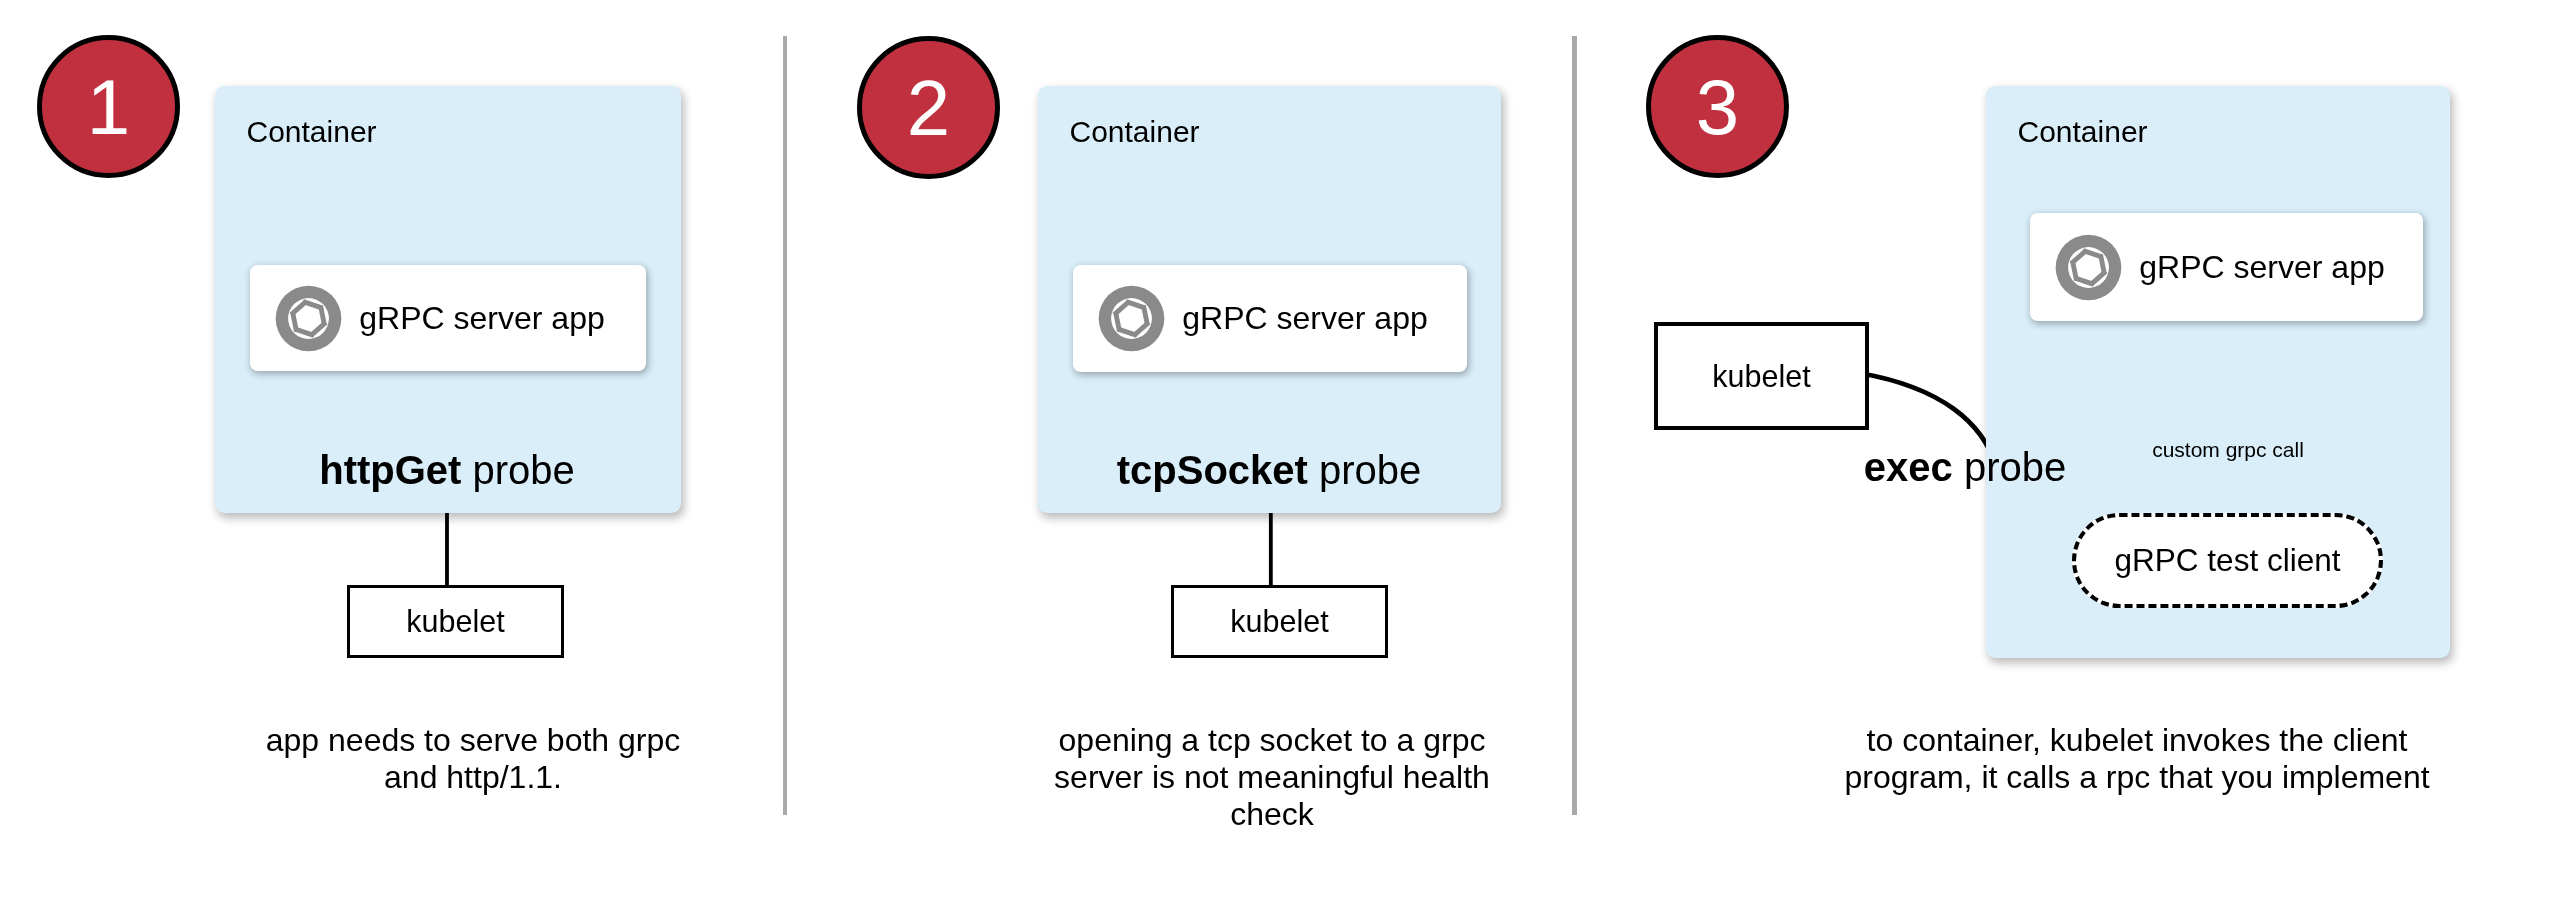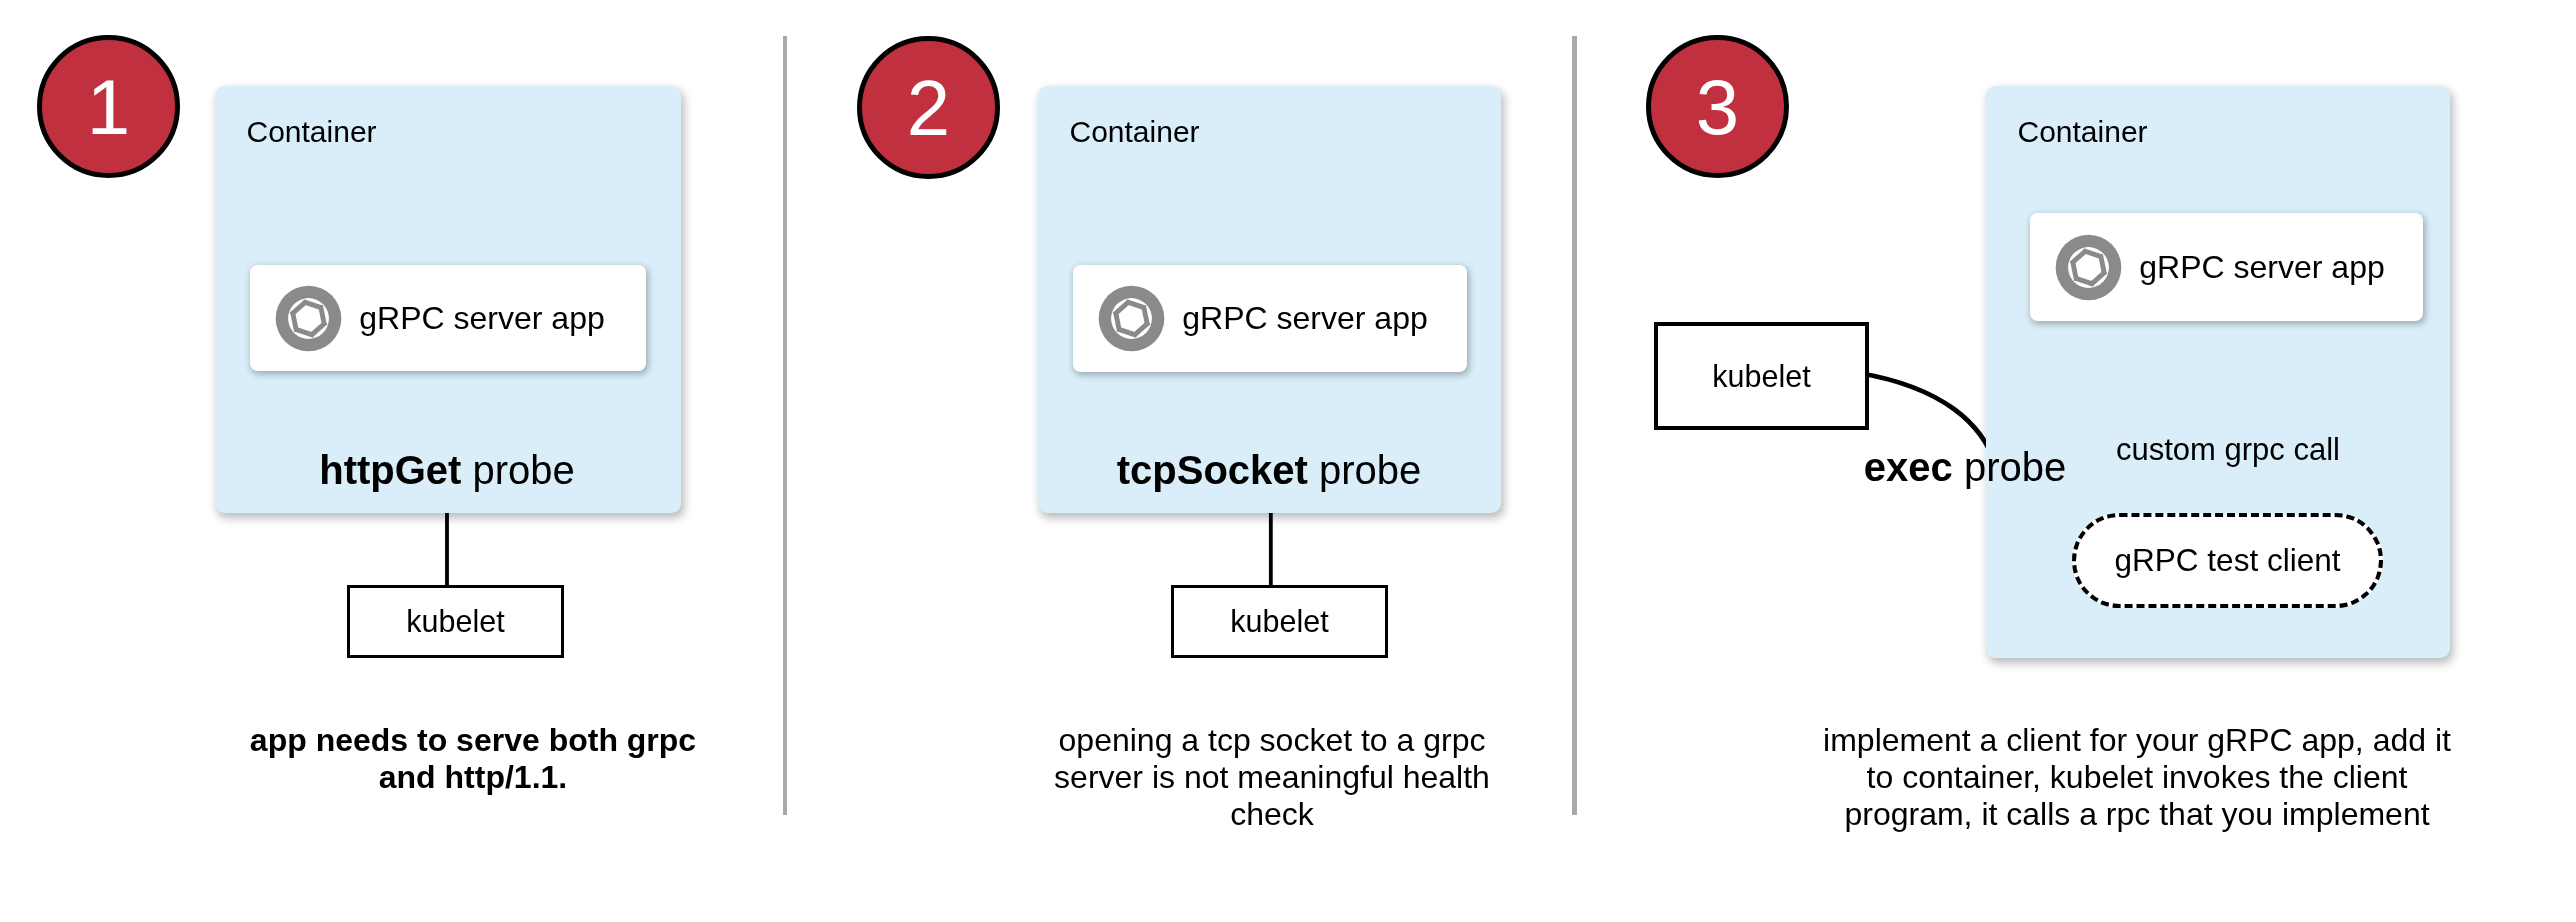--- a/index.html
+++ b/index.html
@@ -111,21 +111,21 @@
     </svg>
     <span class="txt">gRPC server app</span>
   </div>
 
   <div class="abs probe-label on-blue" style="left:447px;top:470px;"><b>httpGet</b><span> probe</span></div>
 
   <div class="abs kubelet-box" style="left:339px;top:585px;width:217px;height:73px;">
     <span>kubelet</span>
   </div>
 
-  <div class="abs caption" style="left:158px;top:722px;width:630px;font-weight:bold;">
+  <div class="abs caption" style="left:158px;top:722px;width:630px;">
     <div>app needs to serve both grpc</div>
     <div>and http/1.1.</div>
   </div>
 
   <div class="abs badge" style="left:857px;top:36px;">
     <span>2</span>
   </div>
 
   <div class="abs container-box" style="left:1038px;top:86px;width:463px;height:427px;">
     <div class="container-label">Container</div>
@@ -182,26 +182,25 @@
     </svg>
     <span class="txt">gRPC server app</span>
   </div>
 
   <div class="abs kubelet-box thick" style="left:1646px;top:322px;width:215px;height:108px;">
     <span>kubelet</span>
   </div>
 
   <div class="abs probe-label" style="left:1965px;top:467px;"><b>exec</b><span> probe</span></div>
 
-  <div class="abs probe-label" style="left:2228px;top:450px;font-size:31px;">custom grpc call</div>
+  <div class="abs probe-label" style="left:2228px;top:450px;font-size:21px;">custom grpc call</div>
 
   <div class="abs stadium" style="left:2072px;top:513px;width:311px;height:95px;">
     <span>gRPC test client</span>
   </div>
 
   <div class="abs caption" style="left:1803px;top:722px;width:668px;">
-    <div>implement a client for your gRPC app, add it</div>
     <div>to container, kubelet invokes the client</div>
     <div>program, it calls a rpc that you implement</div>
   </div>
 
 </div>
 
 
 </body></html>

